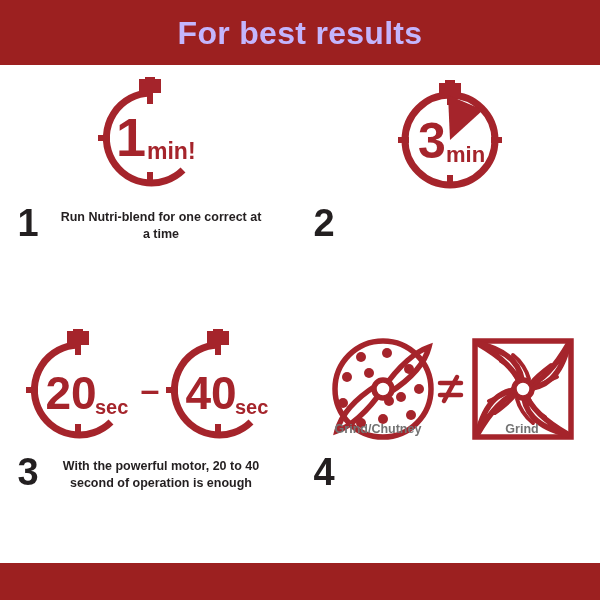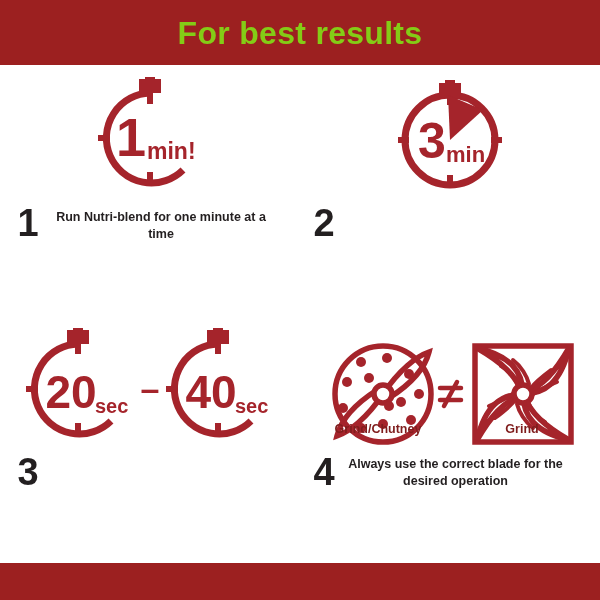--- a/index.html
+++ b/index.html
@@ -25,21 +25,21 @@
     position: absolute;
     left: 0; top: 0;
     width: 600px;
     height: 65px;
     background: #9c2020;
     display: flex;
     align-items: center;
     justify-content: center;
   }
   .header-title {
-    color: #84cc16;
+    color: #c4b5fd;
     font-size: 32px;
     font-weight: bold;
     letter-spacing: 0.3px;
     line-height: 1;
     font-family: "Liberation Sans", sans-serif;
     text-align: right;
   }
   
   .footer-bar {
     position: absolute;
@@ -71,21 +71,21 @@
   .art {
     position: absolute;
     left: 0;
     top: 8px;
     width: 300px;
     height: 130px;
     display: flex;
     align-items: center;
     justify-content: center;
   }
-  .cell-3 .art, .cell-4 .art { top: 4px; align-items: flex-end; }
+  .cell-3 .art, .cell-4 .art { top: 10px; }
 
   .caption {
     position: absolute;
     left: 0;
     top: 140px;
     width: 300px;
     display: flex;
     align-items: flex-start;
     justify-content: flex-start;
   }
@@ -127,21 +127,21 @@
   .blade-labels {
     position: absolute;
     top: 108px;
     left: 0;
     width: 300px;
     display: flex;
     justify-content: center;
     gap: 44px;
   }
   .blade-label {
-    color: #7f1d1d;
+    color: #737373;
     font-size: 12.5px;
     font-weight: bold;
     font-family: "Liberation Sans", sans-serif;
     width: 100px;
     text-align: center;
   }
   svg { display: block; }
 </style>
 </head>
 <body>
@@ -168,21 +168,21 @@
           <rect x="72" y="16" width="6" height="11" fill="#a5242b"></rect>
           <rect x="23" y="58" width="12" height="6" fill="#a5242b"></rect>
           <rect x="72" y="95" width="6" height="11" fill="#a5242b"></rect>
 
           <text x="56" y="79" font-family="Liberation Sans, sans-serif" font-size="54" font-weight="bold" fill="#a5242b" text-anchor="middle">1</text>
           <text x="72" y="82" font-family="Liberation Sans, sans-serif" font-size="23" font-weight="bold" fill="#a5242b">min!</text>
         </svg>
       </div>
       <div class="caption">
         <div class="step-num">1</div>
-        <div class="step-text">Run Nutri-blend for one minute at a time</div>
+        <div class="step-text">Run Nutri-blend for one correct at a time</div>
       </div>
     </div>
 
     <div class="cell cell-2">
       <div class="art">
         <svg width="140" height="120" viewBox="0 0 140 120">
 
           <circle cx="70" cy="62" r="45" fill="none" stroke="#a5242b" stroke-width="7"></circle>
 
           <rect x="59" y="5" width="22" height="14" fill="#a5242b"></rect>
@@ -227,20 +227,21 @@
             <rect x="200" y="16" width="6" height="10" fill="#a5242b"></rect>
             <rect x="151" y="58" width="12" height="6" fill="#a5242b"></rect>
             <rect x="200" y="95" width="6" height="10" fill="#a5242b"></rect>
             <text x="196" y="80" font-family="Liberation Sans, sans-serif" font-size="46" font-weight="bold" fill="#a5242b" text-anchor="middle">40</text>
             <text x="220" y="85" font-family="Liberation Sans, sans-serif" font-size="20" font-weight="bold" fill="#a5242b">sec</text>
           </g>
         </svg>
       </div>
       <div class="caption">
         <div class="step-num">3</div>
+        <div class="step-text">With the powerful motor, 20 to 40 second of operation is enough</div>
       </div>
     </div>
 
     <div class="cell cell-4">
       <div class="art">
         <svg width="250" height="108" viewBox="0 0 250 108">
 
           <g stroke="#a5242b" fill="none" stroke-width="5.5">
             <circle cx="58" cy="54" r="48"></circle>
 
@@ -292,20 +293,19 @@
         </svg>
       </div>
 
       <div class="blade-labels">
         <div class="blade-label">Grind/Chutney</div>
         <div class="blade-label">Grind</div>
       </div>
 
       <div class="caption">
         <div class="step-num">4</div>
-        <div class="step-text">Always use the correct blade for the desired operation</div>
       </div>
     </div>
 
   </div>
 
   <div class="footer-bar"></div>
 </div>
 
 </body></html>

